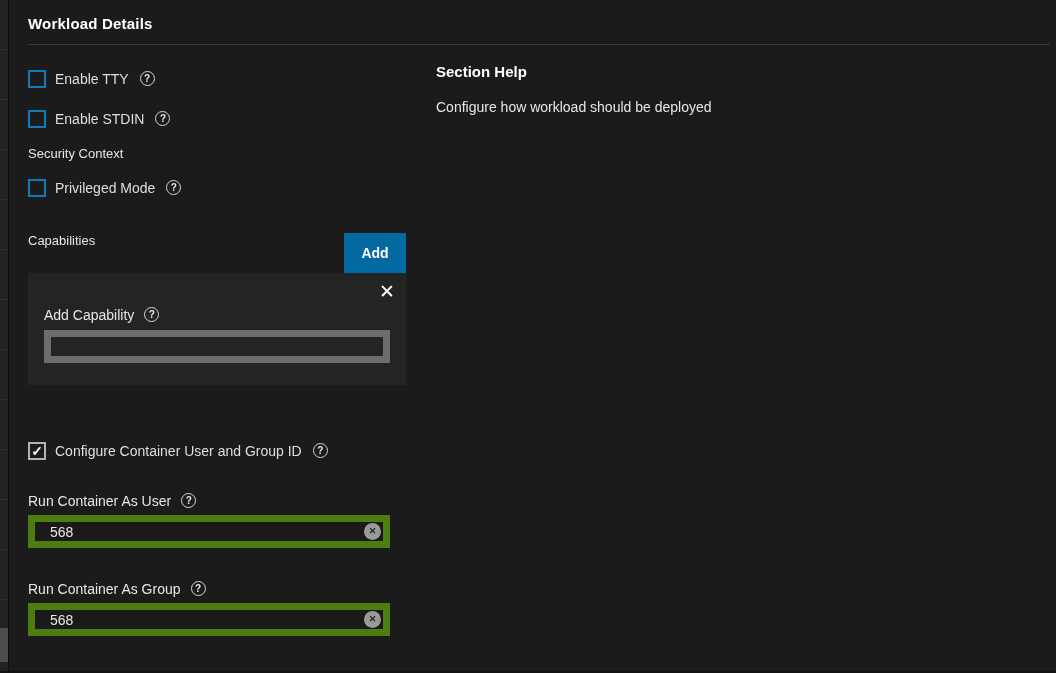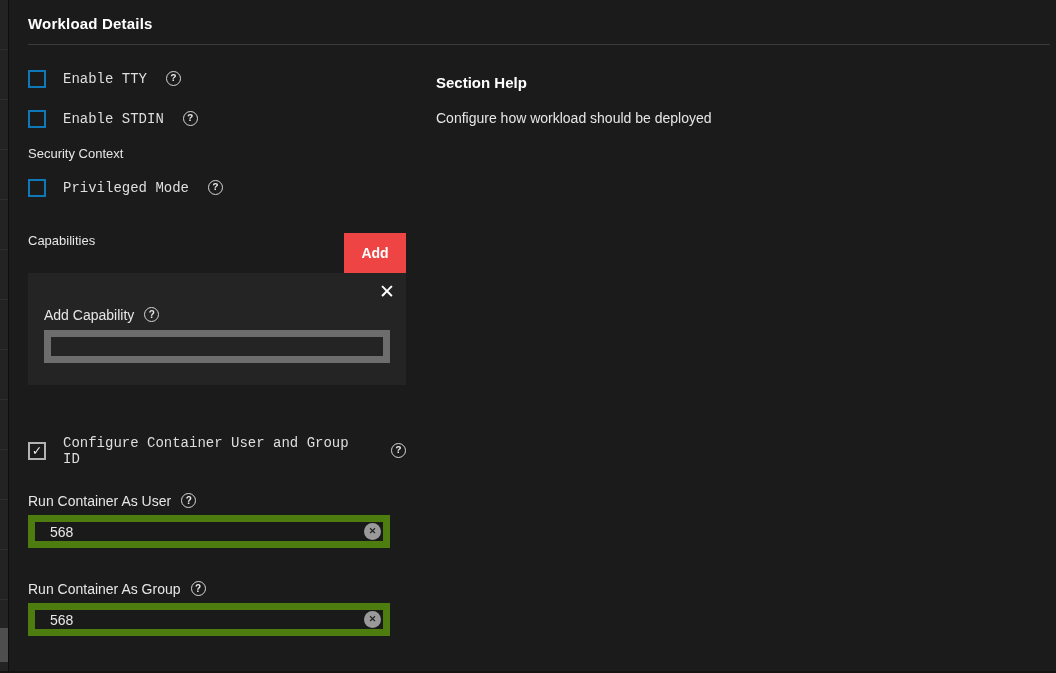--- a/index.html
+++ b/index.html
@@ -29,25 +29,25 @@
   .content { position: absolute; left: 28px; top: 0; right: 6px; }
 
   .page-header { padding-top: 14px; }
   .page-header h1 { font-size: 15px; font-weight: bold; color: #ffffff; line-height: 20px; letter-spacing: 0.2px; }
   .divider { margin-top: 10px; border-bottom: 1px solid #3a3a3a; }
 
   .columns { display: flex; align-items: flex-start; }
   .form-col { flex: 0 0 378px; width: 378px; }
   .help-col { margin-left: 30px; flex: 1; }
 
-  .help-col .help-title { margin-top: 28px; font-size: 15px; font-weight: bold; color: #ffffff; line-height: 20px; }
+  .help-col .help-title { margin-top: 17px; font-size: 15px; font-weight: bold; color: #ffffff; line-height: 20px; }
   .help-col .help-body { margin-top: 16px; font-size: 14px; color: #e6e6e6; line-height: 18px; }
 
   
-  .cb-row { display: flex; align-items: center; gap: 17px; font-family: Liberation Mono, monospace; }
+  .cb-row { display: flex; align-items: center; gap: 9px; }
   .checkbox {
     width: 18px; height: 18px; flex: 0 0 18px;
     border: 2px solid #0f78b8; background: transparent;
     display: flex; align-items: center; justify-content: center;
     cursor: pointer;
   }
   .checkbox.checked {
     border: 2px solid #b3b3b3;
     color: #f2f2f2; font-size: 14px; font-weight: bold; line-height: 1;
   }
@@ -63,21 +63,21 @@
 
   .static-label { font-size: 13px; color: #e6e6e6; }
 
   .row-tty    { margin-top: 24px; height: 19px; }
   .row-stdin  { margin-top: 21px; height: 19px; }
   .lbl-security { margin-top: 18px; }
   .row-priv   { margin-top: 17px; height: 19px; }
 
   .cap-header { margin-top: 36px; height: 36px; display: flex; justify-content: space-between; }
   .add-btn {
-    width: 62px; height: 40px; background: #ef4444; border: none;
+    width: 62px; height: 40px; background: #0369a1; border: none;
     color: #ffffff; font-family: "Liberation Sans", sans-serif;
     font-size: 14px; font-weight: bold; cursor: pointer;
   }
 
   .cap-panel {
     margin-top: 4px; height: 112px; background: #242424;
     position: relative; padding: 11px 16px 0 16px;
   }
   .close-x {
     position: absolute; top: 9px; right: 11px;

